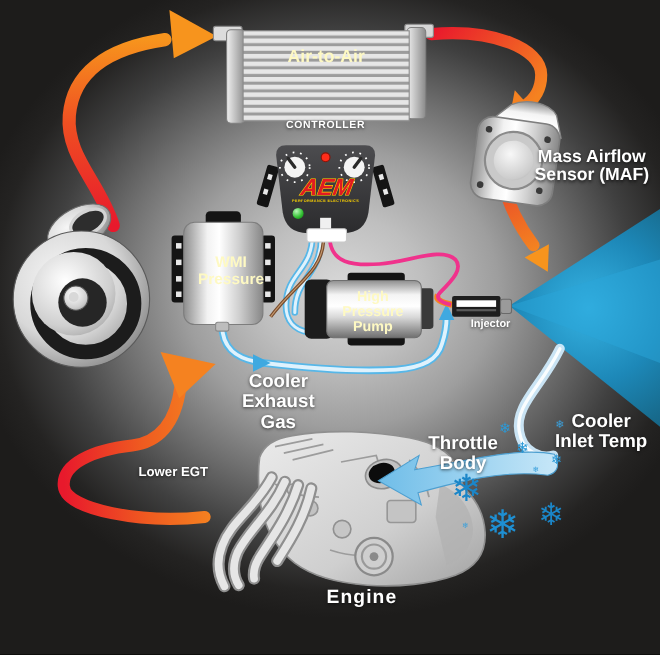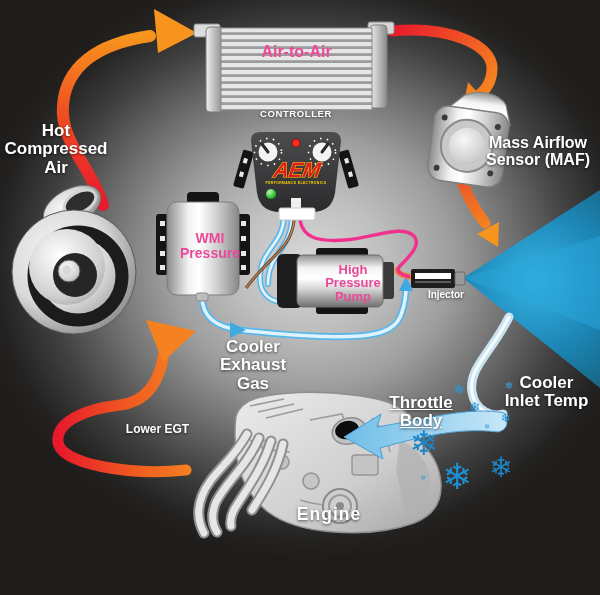--- a/index.html
+++ b/index.html
@@ -12,21 +12,21 @@
     position:absolute;inset:0;
     background:radial-gradient(ellipse 340px 300px at 310px 262px,
       #d8d8d8 0%, #bfbfbf 22%, #9e9e9e 42%, #707070 60%, #404040 78%, #242322 92%, #1d1c1b 100%);
   }
   svg{position:absolute;left:0;top:0;}
   .lbl{
     position:absolute;color:#ffffff;font-weight:bold;text-align:center;
     line-height:1.08;text-shadow:0 1px 3px rgba(0,0,0,.65);
     user-select:none;z-index:5;
   }
-  .lbl-dark{color:#ec4899;text-shadow:none;}
+  .lbl-dark{color:#fef9c3;text-shadow:none;}
   .fs17{font-size:17px;}
   .fs16{font-size:16px;}
   .fs14{font-size:14px;}
   .fs13{font-size:13px;}
   .fs12{font-size:10px;text-align:right;}
   .fs9{font-size:9.5px;letter-spacing:.6px;}
 </style>
 </head>
 <body>
 
@@ -308,70 +308,65 @@
     </g>
 
     <g>
       <rect x="411" y="269" width="44" height="19" rx="2" fill="#1e1e1e"></rect>
       <rect x="415" y="273" width="36" height="6" fill="#ffffff"></rect>
       <rect x="415" y="281" width="36" height="2" fill="#5a5a5a"></rect>
       <rect x="455" y="272" width="10" height="13" rx="2" fill="#9a9a9a" stroke="#6a6a6a" stroke-width="1"></rect>
     </g>
   </svg>
 
-  <div class="lbl fs17" style="left:0px;top:122px;width:112px;">
-    <div>Hot</div>
-    <div>Compressed</div>
-    <div>Air</div>
-  </div>
 
   <div class="lbl lbl-dark fs16" style="left:224px;top:43px;width:145px;">
     <div>Air-to-Air</div>
   </div>
 
   <div class="lbl fs9" style="left:246px;top:109px;width:100px;">
     <div>CONTROLLER</div>
   </div>
 
   <div class="lbl fs16" style="left:476px;top:134px;width:124px;text-align:center;">
     <div>Mass Airflow</div>
     <div>Sensor (MAF)</div>
   </div>
 
   <div class="lbl lbl-dark fs14" style="left:168px;top:231px;width:84px;">
     <div>WMI</div>
     <div>Pressure</div>
   </div>
 
-  <div class="lbl lbl-dark fs13" style="left:313px;top:263px;width:80px;line-height:1.02;">
+  <div class="lbl lbl-dark fs13" style="left:299px;top:263px;width:80px;line-height:1.02;">
     <div>High</div>
     <div>Pressure</div>
     <div>Pump</div>
   </div>
 
   <div class="lbl fs12" style="left:404px;top:290px;width:60px;">
     <div>Injector</div>
   </div>
 
   <div class="lbl fs17" style="left:197px;top:338px;width:112px;">
     <div>Cooler</div>
     <div>Exhaust</div>
     <div>Gas</div>
   </div>
 
   <div class="lbl fs17" style="left:493px;top:374px;width:107px;">
     <div>Cooler</div>
     <div>Inlet Temp</div>
   </div>
 
-  <div class="lbl fs17" style="left:375px;top:394px;width:92px;text-decoration:underline;">
+  <div class="lbl fs17" style="left:375px;top:394px;width:92px;">
     <div>Throttle</div>
     <div>Body</div>
   </div>
 
   <div class="lbl" style="left:95px;top:423px;width:125px;font-size:12px;">
     <div>Lower EGT</div>
   </div>
 
-  <div class="lbl" style="left:283px;top:505px;width:92px;font-size:17.5px;letter-spacing:1px;">
+  <div class="lbl" style="left:283px;top:533px;width:92px;font-size:17.5px;letter-spacing:1px;">
     <div>Engine</div>
   </div>
 </div>
 
 </body></html>

